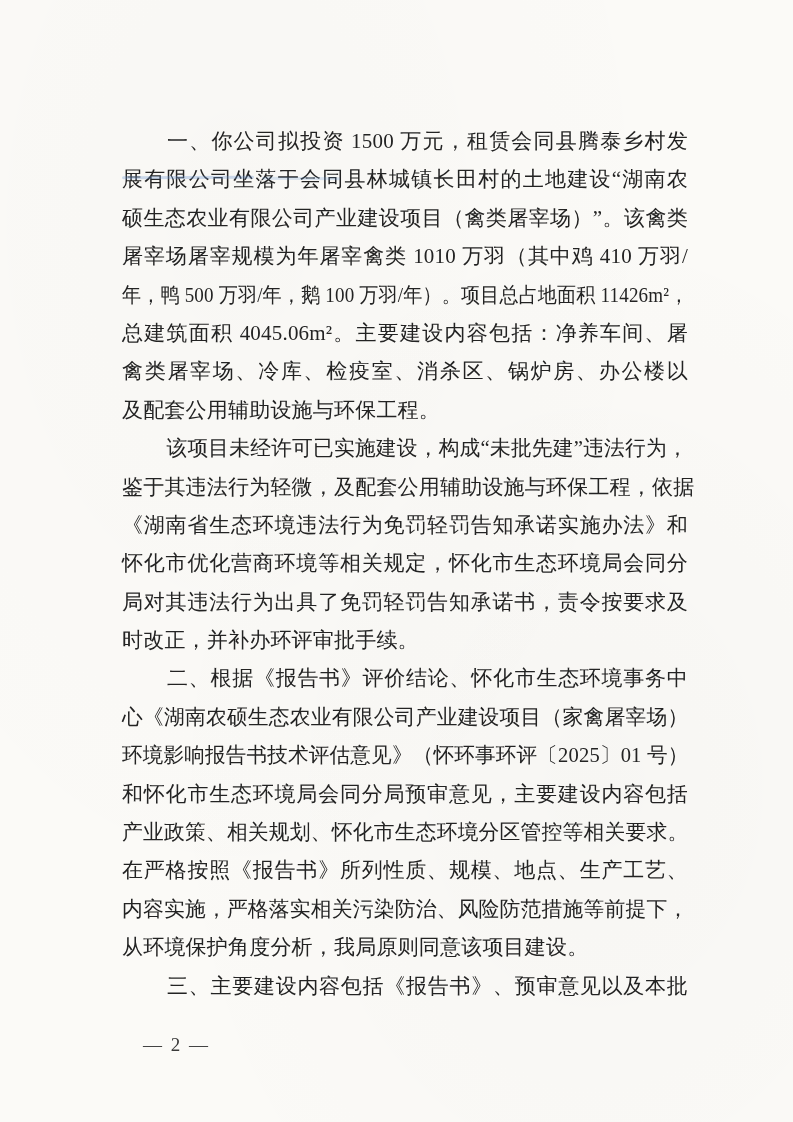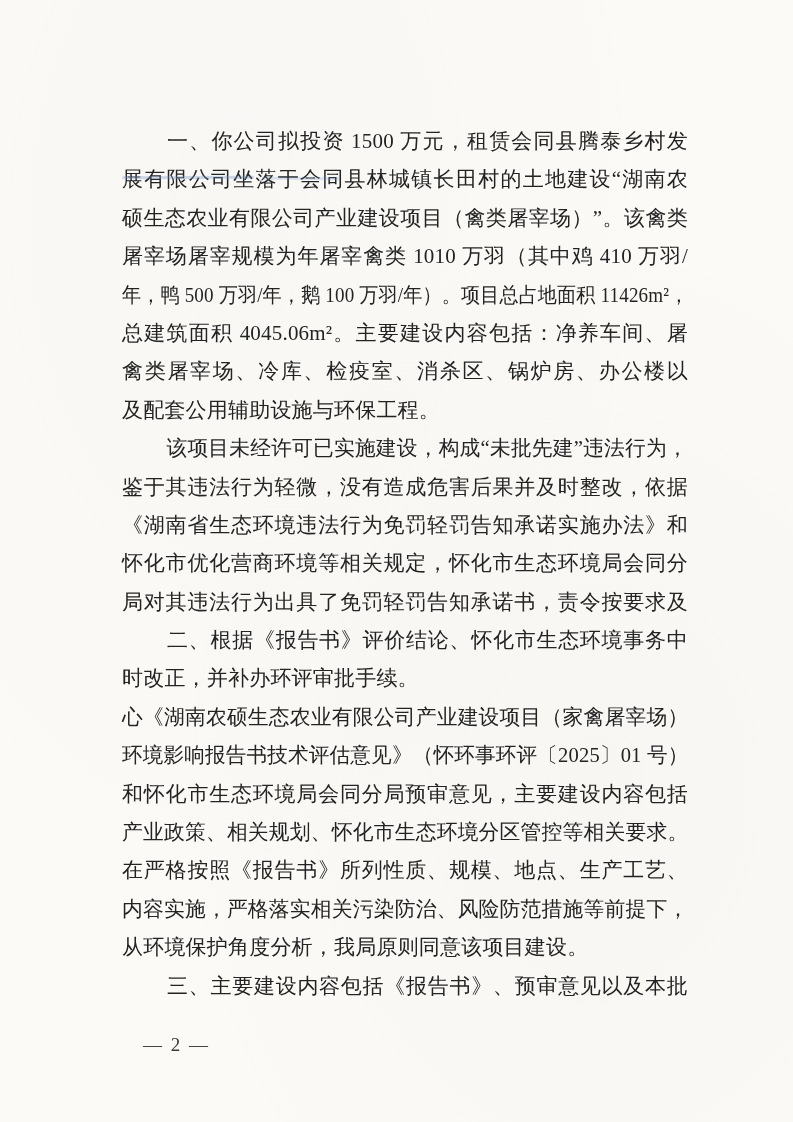--- a/index.html
+++ b/index.html
@@ -76,26 +76,26 @@
   <div class="content" id="doc-body">
       <div class="line fill indent">一、你公司拟投资 1500 万元，租赁会同县腾泰乡村发</div>
       <div class="line fill">展有限公司坐落于会同县林城镇长田村的土地建设“湖南农</div>
       <div class="line fill">硕生态农业有限公司产业建设项目（禽类屠宰场）”。该禽类</div>
       <div class="line fill">屠宰场屠宰规模为年屠宰禽类 1010 万羽（其中鸡 410 万羽/</div>
       <div class="line fill" style="transform-origin: left center; transform: scaleX(0.907051);">年，鸭 500 万羽/年，鹅 100 万羽/年）。项目总占地面积 11426m²，</div>
       <div class="line fill">总建筑面积 4045.06m²。主要建设内容包括：净养车间、屠</div>
       <div class="line fill">禽类屠宰场、冷库、检疫室、消杀区、锅炉房、办公楼以</div>
       <div class="line">及配套公用辅助设施与环保工程。</div>
       <div class="line fill indent" style="transform-origin: left center; transform: scaleX(0.987784);">该项目未经许可已实施建设，构成“未批先建”违法行为，</div>
-      <div class="line fill">鉴于其违法行为轻微，没有造成危害后果并及时整改，依据</div>
+      <div class="line fill">鉴于其违法行为轻微，及配套公用辅助设施与环保工程，依据</div>
       <div class="line fill">《湖南省生态环境违法行为免罚轻罚告知承诺实施办法》和</div>
       <div class="line fill">怀化市优化营商环境等相关规定，怀化市生态环境局会同分</div>
       <div class="line fill">局对其违法行为出具了免罚轻罚告知承诺书，责令按要求及</div>
+      <div class="line">时改正，并补办环评审批手续。</div>
       <div class="line fill indent">二、根据《报告书》评价结论、怀化市生态环境事务中</div>
-      <div class="line">时改正，并补办环评审批手续。</div>
       <div class="line fill" style="transform-origin: left center; transform: scaleX(0.98951);">心《湖南农硕生态农业有限公司产业建设项目（家禽屠宰场）</div>
       <div class="line fill" style="transform-origin: left center; transform: scaleX(0.979239);">环境影响报告书技术评估意见》（怀环事环评〔2025〕01 号）</div>
       <div class="line fill">和怀化市生态环境局会同分局预审意见，主要建设内容包括</div>
       <div class="line fill" style="transform-origin: left center; transform: scaleX(0.98951);">产业政策、相关规划、怀化市生态环境分区管控等相关要求。</div>
       <div class="line fill">在严格按照《报告书》所列性质、规模、地点、生产工艺、</div>
       <div class="line fill" style="transform-origin: left center; transform: scaleX(0.98951);">内容实施，严格落实相关污染防治、风险防范措施等前提下，</div>
       <div class="line">从环境保护角度分析，我局原则同意该项目建设。</div>
       <div class="line fill indent">三、主要建设内容包括《报告书》、预审意见以及本批</div>
     </div>
   <div class="artifact a1"></div>

